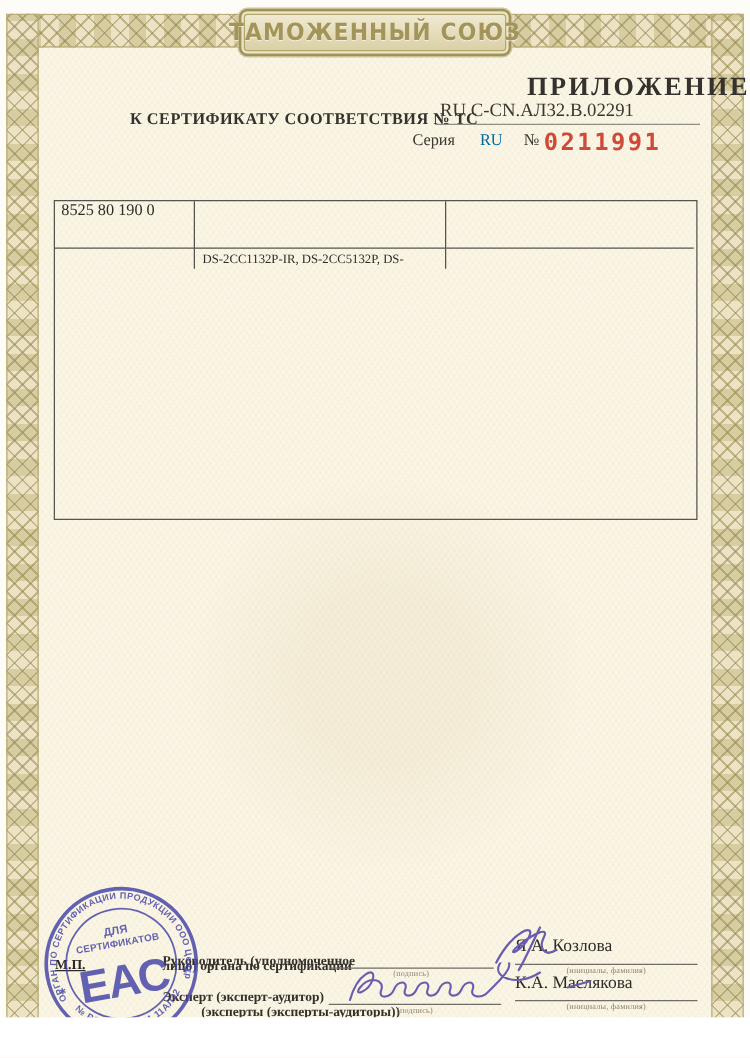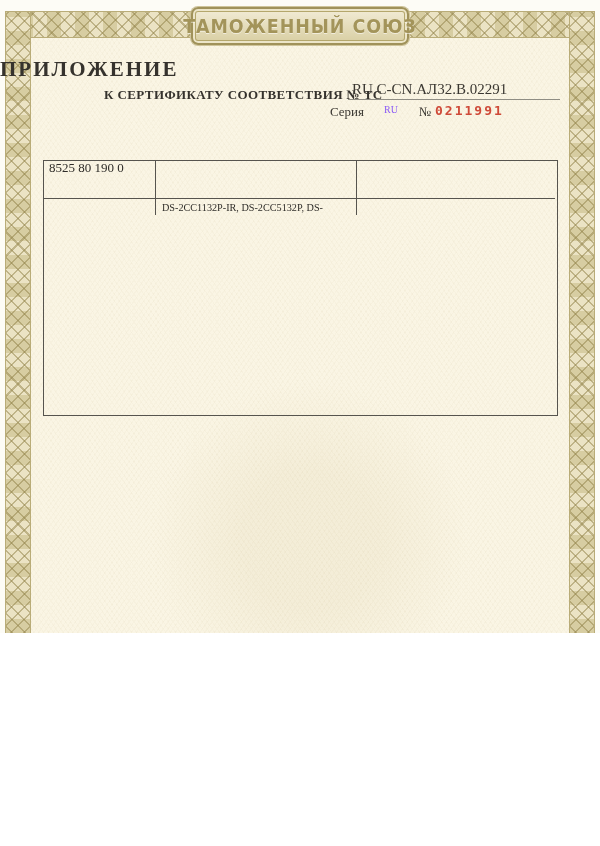--- a/index.html
+++ b/index.html
@@ -1,16 +1,16 @@
 <!DOCTYPE html>
 <html><head>
 <meta charset="utf-8">
 <style>
   html,body{margin:0;padding:0;background:#ffffff;}
-  #page{position:relative;width:600px;height:633px;background:#fdfcf6;overflow:hidden;
+  #page{position:relative;width:600px;height:814px;background:#fdfcf6;overflow:hidden;
         font-family:"Liberation Serif","DejaVu Serif",serif;color:#2e2c28;}
   .abs{position:absolute;}
   
   #paper{left:5px;top:11px;width:590px;height:832px;
          background:
            repeating-linear-gradient(55deg, rgba(205,190,150,.07) 0 1px, rgba(0,0,0,0) 1px 4px),
            repeating-linear-gradient(-55deg, rgba(205,190,150,.07) 0 1px, rgba(0,0,0,0) 1px 4px),
            #faf5e4;}
   #watermark{left:150px;top:380px;width:320px;height:320px;border-radius:50%;
          background:radial-gradient(circle, rgba(190,170,110,0.10) 0 30%, rgba(190,170,110,0.0) 70%);}
@@ -32,30 +32,30 @@
   
   #plate{left:50%;top:7px;transform:translateX(-50%);width:214px;height:34px;
          background:linear-gradient(180deg,#f2ecd6,#d8cea2);
          border:2px solid #a0925a;border-radius:7px;
          box-shadow: inset 0 0 0 2px #ece5c8, inset 0 0 0 3px #b4a76c, 0 0 0 1px #cfc49a;
          display:flex;align-items:center;justify-content:center;}
   #plate span{font-family:"DejaVu Sans","Liberation Sans",sans-serif;font-weight:bold;
          font-size:19px;color:#a3945a;letter-spacing:1px;transform:scaleX(.92);
          text-shadow:0 1px 0 rgba(255,255,255,.55);white-space:nowrap;}
   
-  #title{left:0;top:57px;width:600px;text-align:left;font-size:21px;font-weight:bold;
+  #title{left:0;top:57px;width:600px;text-align:right;font-size:21px;font-weight:bold;
          letter-spacing:2px;color:#35322d;}
   #subtitle{left:104px;top:87px;font-size:13px;font-weight:bold;letter-spacing:.4px;color:#35322d;white-space:nowrap;}
   #cert-num{left:352px;top:81px;font-size:15px;color:#3a3731;white-space:nowrap;}
   #cert-underline{left:348px;top:99px;width:212px;border-top:1px solid #8f8d84;height:0;}
   #series-label{left:330px;top:104px;font-size:13px;color:#3a3731;}
-  #series-value{left:384px;top:104px;font-size:10px;color:#8b5cf6;}
+  #series-value{left:384px;top:104px;font-size:13px;color:#0369a1;}
   #num-sign{left:419px;top:104px;font-size:13px;color:#3a3731;}
   #blank-number{left:435px;top:103px;font-family:"DejaVu Sans Mono","Liberation Mono",monospace;
-         font-weight:bold;font-size:13px;letter-spacing:2px;}
+         font-weight:bold;font-size:19px;letter-spacing:2px;}
   
   #cert-table{left:43px;top:160px;width:513px;display:grid;
         grid-template-columns:112px 201px 198px;grid-template-rows:38px 16px 200px;
         border:1px solid #56544e;background:rgba(255,255,255,0);}
   .cell{border-right:1px solid #56544e;border-bottom:1px solid #56544e;overflow:hidden;}
   .cell.lastcol{border-right:none;}
   .cell.lastrow{border-bottom:none;}
   .th{display:flex;align-items:center;justify-content:center;text-align:center;
       font-weight:bold;font-size:10.3px;line-height:1.18;padding:2px 4px;}
   .code-cell{font-size:13px;line-height:14px;padding-left:5px;}

